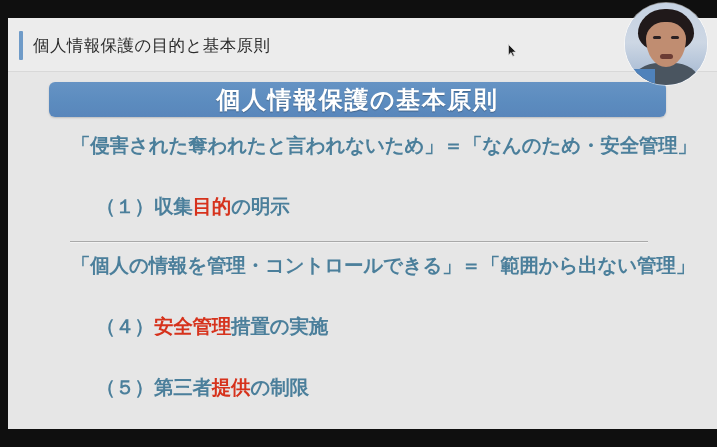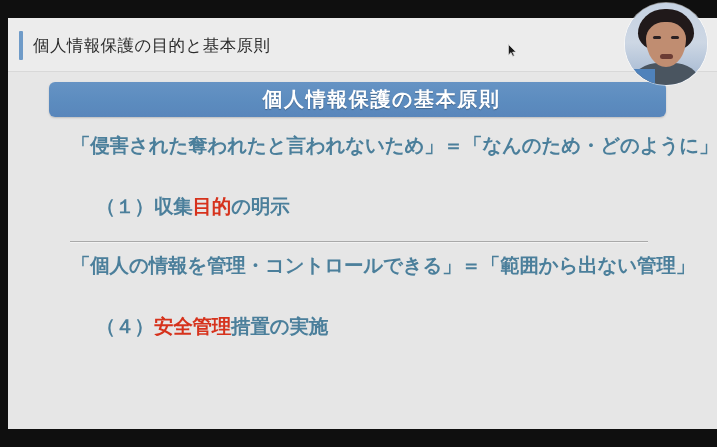--- a/index.html
+++ b/index.html
@@ -76,25 +76,24 @@
   }
   #banner-title {
     position: absolute;
     left: 0;
     top: 0;
     width: 617px;
     height: 35px;
     line-height: 35px;
     text-align: center;
     color: #ffffff;
-    font-size: 20px;
+    font-size: 24px;
     font-weight: bold;
     letter-spacing: 1.6px;
     text-shadow: 0 1px 1px rgba(0,0,0,0.28);
-    padding-left: 24px;
   }
 
   
   .body-block {
     position: absolute;
     left: 63px;
     width: 640px;
     color: #3f7290;
     font-weight: bold;
   }
@@ -232,29 +231,30 @@
     <div id="header">
       <div id="header-accent"></div>
       <div id="header-title">個人情報保護の目的と基本原則</div>
     </div>
 
     <div id="banner">
       <div id="banner-title">個人情報保護の基本原則</div>
     </div>
 
     <div class="body-block" id="block-top">
-      <div class="lead-line"><span>「侵害された奪われたと言われないため」＝「なんのため・どのように」</span></div>
+      <div class="lead-line"><span>「侵害された奪われたと言われないため」＝「なんのため・安全管理」</span></div>
       <div class="num-line"><span>（１）収集</span><span class="hl">目的</span><span>の明示</span></div>
     </div>
 
     <div id="divider"></div>
 
     <div class="body-block" id="block-bottom">
       <div class="lead-line"><span>「個人の情報を管理・コントロールできる」＝「範囲から出ない管理」</span></div>
       <div class="num-line"><span>（４）</span><span class="hl">安全管理</span><span>措置の実施</span></div>
+      <div class="num-line"><span>（５）第三者</span><span class="hl">提供</span><span>の制限</span></div>
     </div>
 
   </div>
 
   <div id="webcam">
     <div id="cam-bg"></div>
     <div id="cam-body"></div>
     <div id="cam-shoulder-accent"></div>
     <div id="cam-hair"></div>
     <div id="cam-face"></div>

